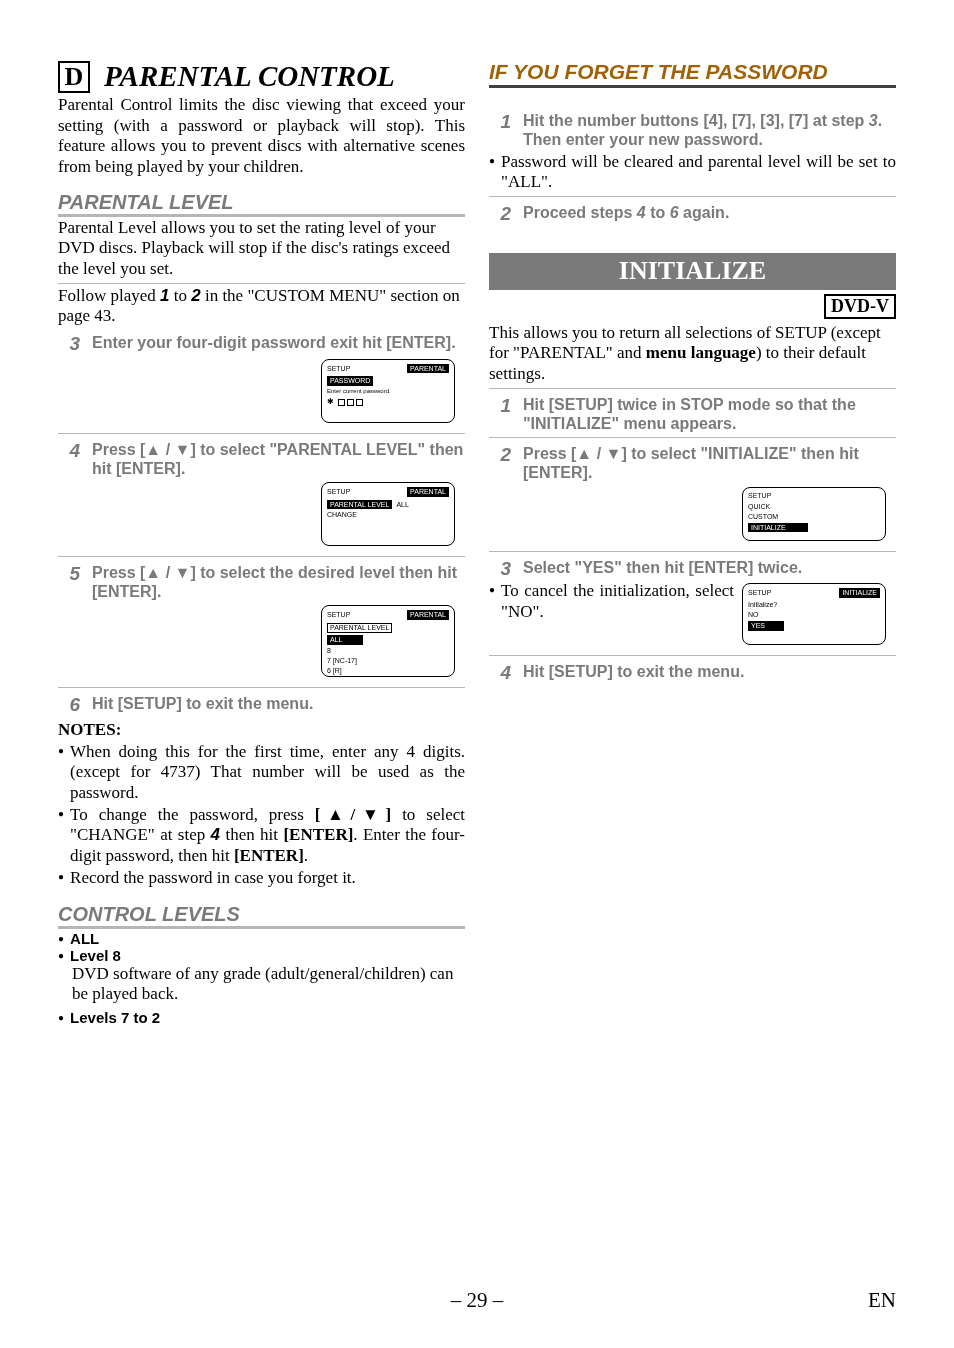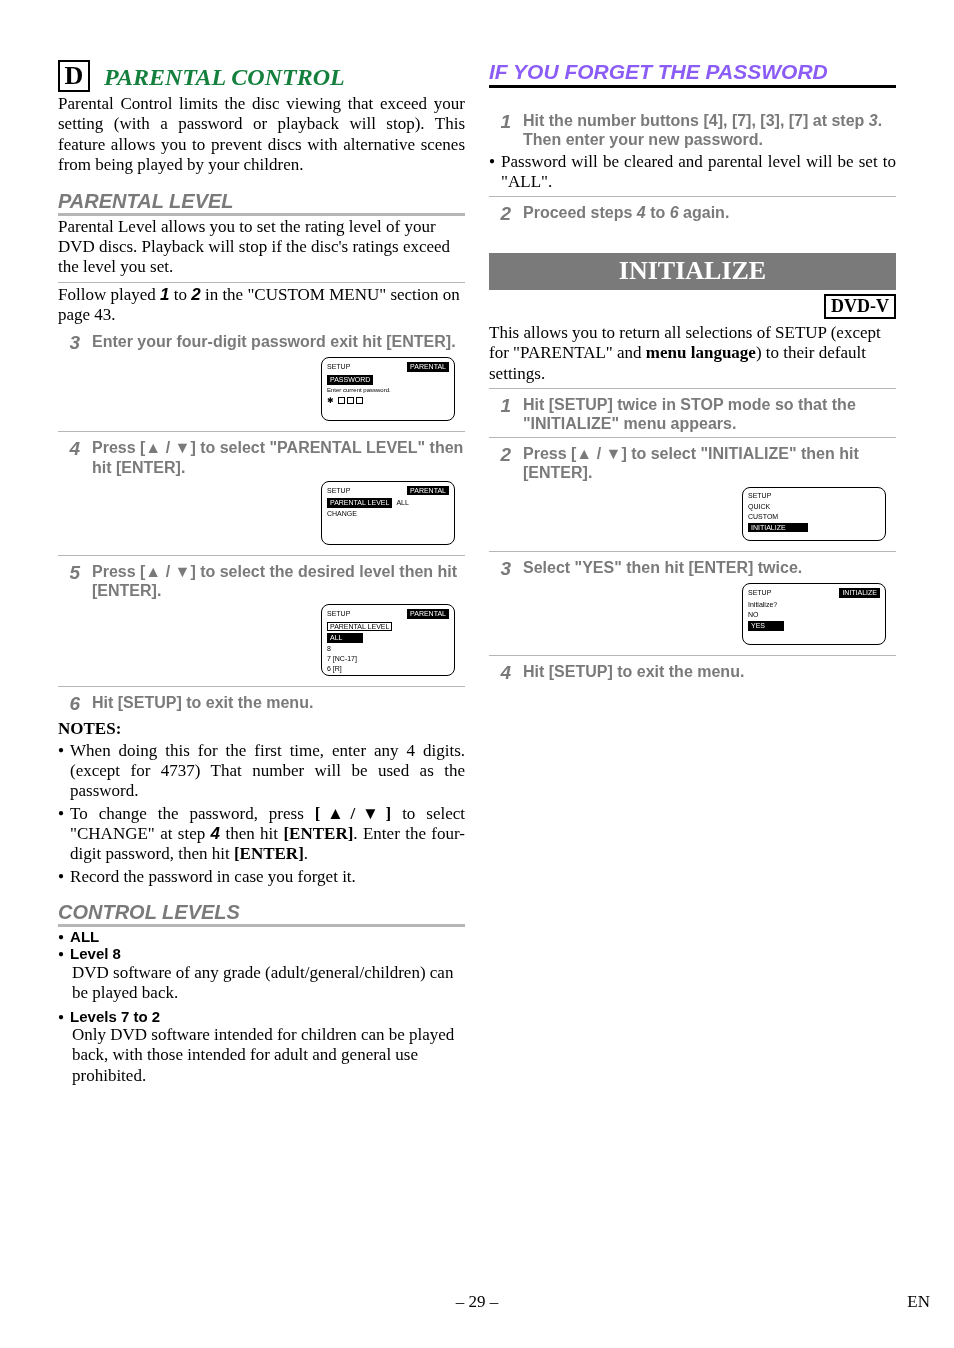--- a/index.html
+++ b/index.html
@@ -33,22 +33,22 @@
     font-weight: bold;
     font-size: 26px;
     line-height: 1;
     margin-right: 6px;
     vertical-align: baseline;
   }
   .head-title {
     font-family: "Times New Roman", serif;
     font-style: italic;
     font-weight: bold;
-    font-size: 24px;
-    color: #15803d;
+    font-size: 29px;
+    color: #000000;
     display: inline;
     vertical-align: baseline;
   }
   .head-row {
     display: flex;
     align-items: flex-end;
     gap: 8px;
     margin-bottom: 2px;
   }
   .body-text {
@@ -63,25 +63,25 @@
     color: #7a7a7a;
     font-size: 20px;
     margin-top: 14px;
     margin-bottom: 1px;
     border-bottom: 3px solid #b6b6b6;
   }
   .sub-heading-right {
     font-family: Arial, Helvetica, sans-serif;
     font-weight: bold;
     font-style: italic;
-    color: #8b5cf6;
+    color: #a16207;
     font-size: 21px;
     margin-top: 0;
     margin-bottom: 23px;
-    border-bottom: 3px solid #000000;
+    border-bottom: 3px solid #404040;
     padding-bottom: 1px;
   }
   .rule-gray { border-top: 1.5px solid #b6b6b6; margin: 4px 0 2px 0; }
   .step-row {
     display: flex;
     gap: 12px;
     margin-top: 6px;
   }
   .step-num {
     font-family: Arial, Helvetica, sans-serif;
@@ -193,22 +193,22 @@
   }
   .clear { clear: both; }
   .right-intro { margin-top: 2px; font-size: 17px; line-height:1.2;}
 
   .footer {
     position: absolute;
     bottom: 36px;
     left: 0; right: 0;
     display: flex;
     justify-content: space-between;
-    padding: 0 24px;
-    font-size: 17px;
+    padding: 0 58px;
+    font-size: 21px;
   }
   .footer .page-no { flex:1; text-align:center; }
   .footer .lang { width: 40px; text-align:right; }
   .footer .spacer { width:40px; }
 
   .justify { text-align: justify; }
 </style>
 </head>
 <body>
 
@@ -319,21 +319,20 @@
         <li>
             <span class="lvl-name">Level 8</span>
           </li>
       </ul>
       <div class="lvl-desc">DVD software of any grade (adult/general/children) can be played back.</div>
       <ul class="lvl-list">
         <li>
             <span class="lvl-name">Levels 7 to 2</span>
           </li>
       </ul>
-      <div class="lvl-desc">Only DVD software intended for children can be played back, with those intended for adult and general use prohibited.</div>
     </div>
   </div>
 
   <div class="col">
     <div class="sub-heading-right">IF YOU FORGET THE PASSWORD</div>
 
     <div class="step-row">
       <div class="step-num">1</div>
       <div class="step-text">
         <span>Hit the number buttons [4], [7], [3], [7] at step </span><span class="em-ital-num">3</span><span>. Then enter your new password.</span>
@@ -391,20 +390,25 @@
     <div class="osd osd-init">
       <div class="osd-top">
         <span>SETUP</span>
         <span class="box inv">INITIALIZE</span>
       </div>
       <div class="osd-line">Initialize?</div>
       <div class="osd-line">NO</div>
       <div class="osd-line"><span class="box inv" style="width:36px;">YES</span></div>
     </div>
 
+    <ul class="bullet-list tight">
+      <li>
+          <span class="li-text">To cancel the initialization, select "NO".</span>
+        </li>
+    </ul>
     <div class="clear"></div>
 
     <div class="rule-gray"></div>
     <div class="step-row">
       <div class="step-num">4</div>
       <div class="step-text">Hit [SETUP] to exit the menu.</div>
     </div>
   </div>
 </div>
 

